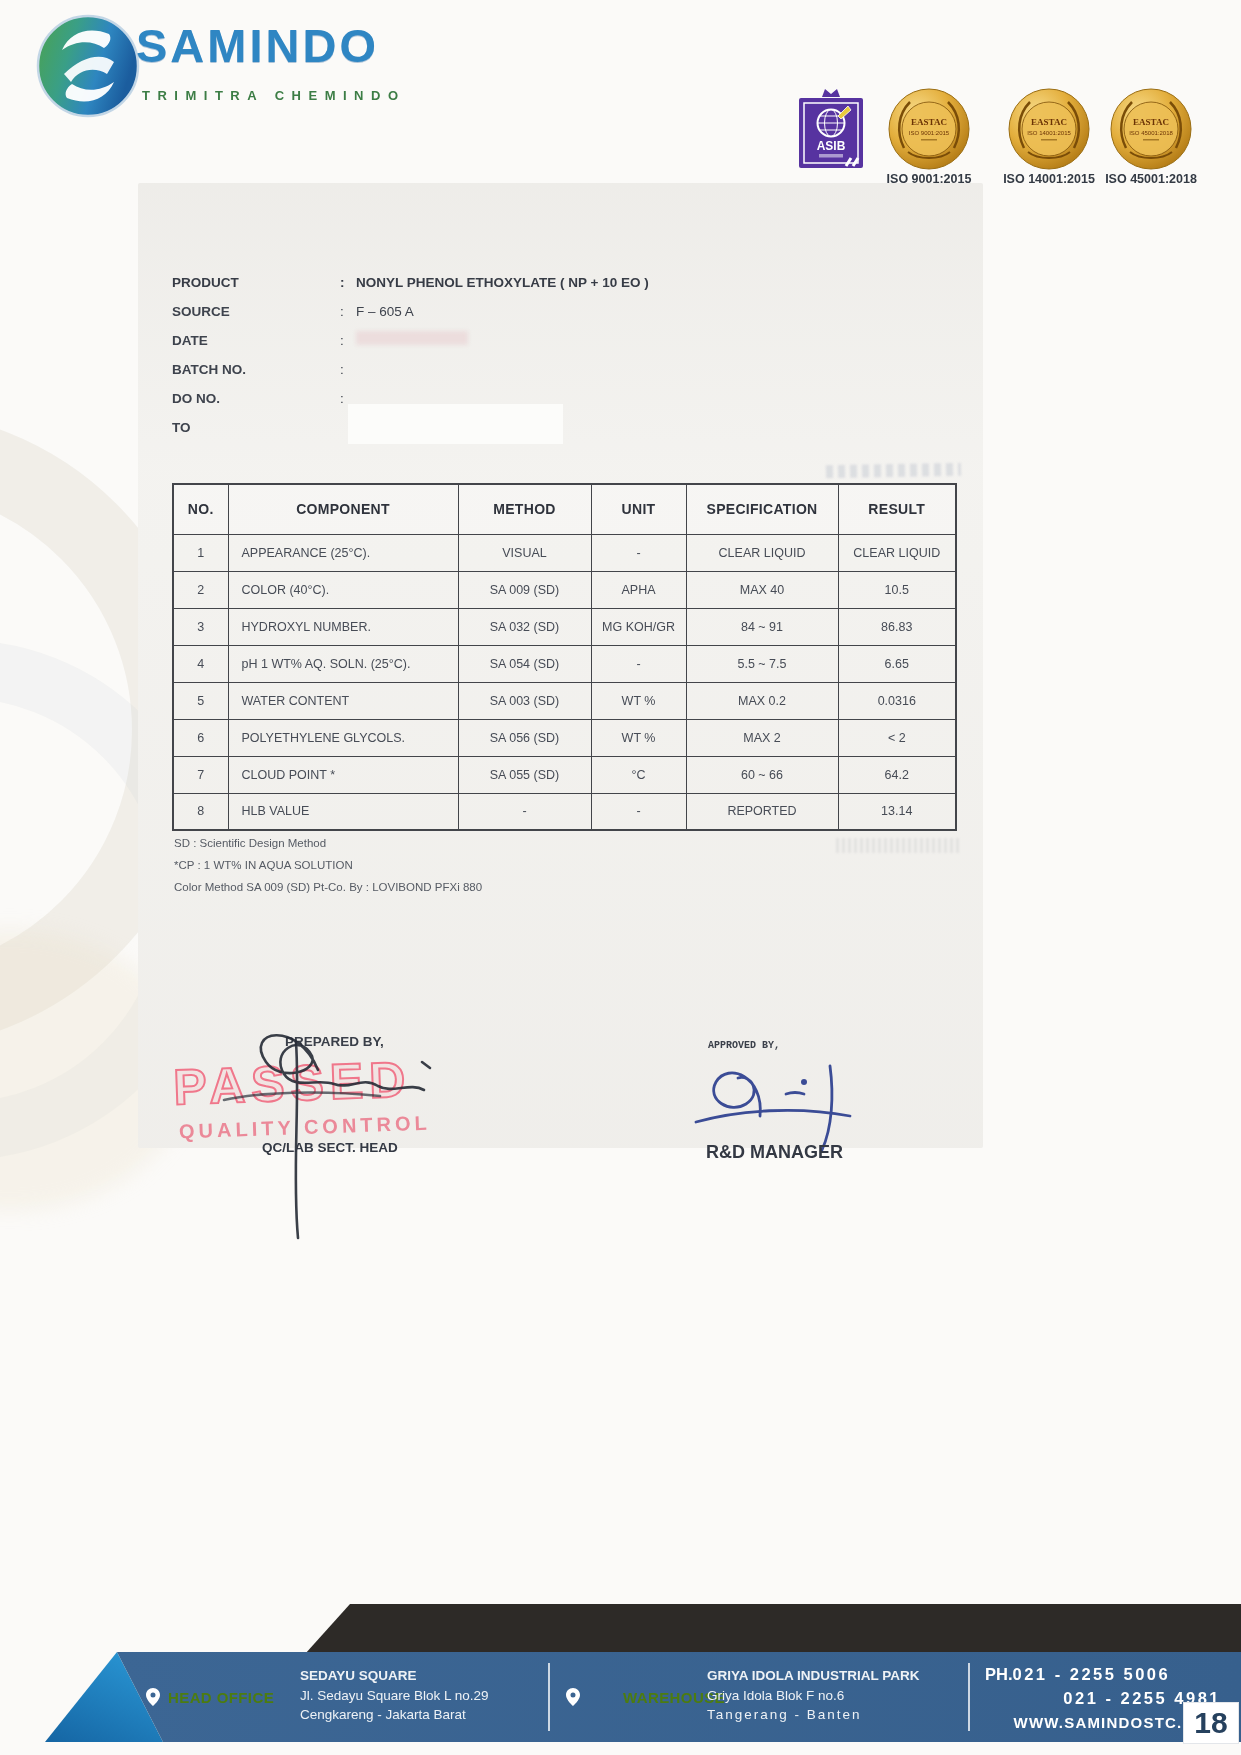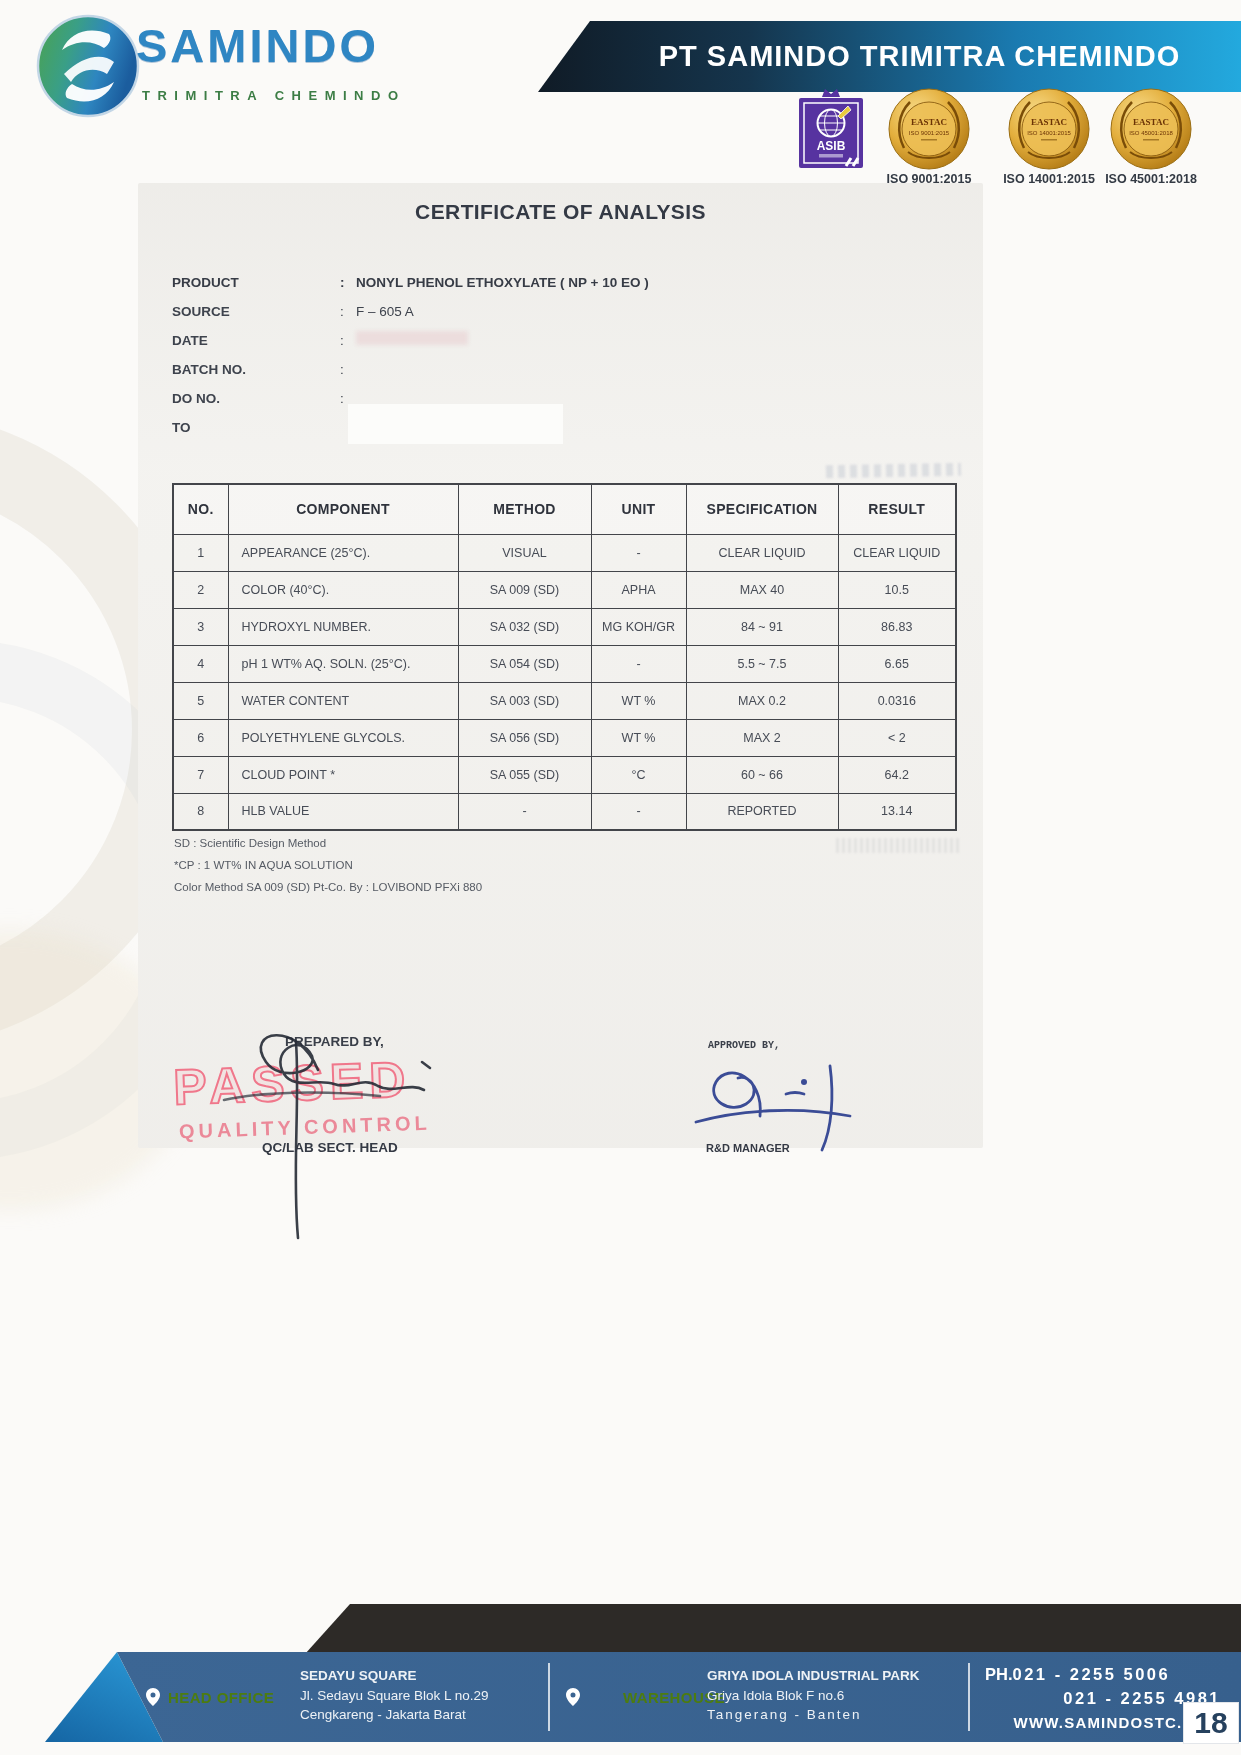--- a/index.html
+++ b/index.html
@@ -62,21 +62,21 @@
   table.coa td { border:1.6px solid #43454a; height:37px; font-size:12.5px; color:#474c56;
                  text-align:center; padding:0 4px; }
   table.coa td.comp { text-align:left; padding-left:13px; }
 
   .notes { left:174px; top:832px; font-size:11.5px; color:#565b64; line-height:22px; }
 
   
   .prep-title { left:285px; top:1034px; font-size:13.5px; font-weight:600; color:#3a3f49; }
   .prep-role  { left:262px; top:1140px; font-size:13.5px; font-weight:600; color:#343944; }
   .appr-title { left:708px; top:1040px; font-size:10px; font-weight:600; color:#3a3f49;font-family:Liberation Mono, monospace; }
-  .appr-role  { left:706px; top:1142px; font-size:11px; font-weight:600; color:#343944; }
+  .appr-role  { left:706px; top:1142px; font-size:18px; font-weight:600; color:#343944; }
   .stamp { left:170px; top:1048px; transform:rotate(-2deg); opacity:.88; }
   .sig-dark { left:200px; top:1012px; }
   .sig-blue { left:668px; top:1056px; }
 
   
   .f-black { left:305px; top:1604px; width:936px; height:50px; background:#2d2a27;
              clip-path:polygon(45px 0, 100% 0, 100% 100%, 0 100%); }
   .f-triangle { left:45px; top:1652px; width:118px; height:90px;
                 clip-path:polygon(61% 0, 100% 100%, 0 100%);
                 background:linear-gradient(205deg,#2b9ad8,#1565a3); }
@@ -132,23 +132,20 @@
     <svg width="108" height="108" viewBox="0 0 108 108">
       <circle cx="54" cy="54" r="50" fill="url(#logoGrad)" stroke="#c3d6e6" stroke-width="2.5"></circle>
       <path d="M75,22 C55,14 36,20 28,38 C42,28 58,28 70,36 C76,32 78,26 75,22 Z" fill="#ffffff" opacity=".96"></path>
       <path d="M33,86 C53,94 72,88 80,70 C66,80 50,80 38,72 C32,76 30,82 33,86 Z" fill="#ffffff" opacity=".96"></path>
       <path d="M30,62 C48,44 68,40 80,50 L73,62 C60,54 44,58 37,70 Z" fill="#ffffff" opacity=".92"></path>
     </svg>
   </div>
   <div class="abs brand-name">SAMINDO</div>
   <div class="abs brand-tagline">TRIMITRA CHEMINDO</div>
 
-  <div class="abs banner">
-    <span class="banner-text">PT SAMINDO TRIMITRA CHEMINDO</span>
-  </div>
 
   <div class="abs asib">
     <svg width="72" height="86" viewBox="0 0 72 86">
       <polygon points="27,11 30,3 36,8 42,3 45,11" fill="#5733a0"></polygon>
       <rect x="4" y="12" width="64" height="70" rx="2" fill="#5733a0"></rect>
       <rect x="9" y="17" width="54" height="60" fill="none" stroke="#ffffff" stroke-width="1.5"></rect>
       <circle cx="36" cy="37" r="13.5" fill="none" stroke="#ffffff" stroke-width="2"></circle>
       <ellipse cx="36" cy="37" rx="6.5" ry="13.5" fill="none" stroke="#ffffff" stroke-width="1"></ellipse>
       <line x1="23" y1="37" x2="49" y2="37" stroke="#ffffff" stroke-width="1"></line>
       <line x1="25" y1="30" x2="47" y2="30" stroke="#ffffff" stroke-width="1"></line>
@@ -194,21 +191,20 @@
       <text x="41" y="37" text-anchor="middle" font-size="9" font-weight="bold" fill="#6b3305" font-family="Liberation Serif, serif">EASTAC</text>
       <text x="41" y="47" text-anchor="middle" font-size="6" fill="#6b3305" font-family="Liberation Sans, sans-serif">ISO 45001:2018</text>
       <rect x="33" y="51" width="16" height="1.5" fill="#7a4d08" opacity=".6"></rect>
     </svg>
   </div>
   <div class="abs iso-label iso1">ISO 9001:2015</div>
   <div class="abs iso-label iso2">ISO 14001:2015</div>
   <div class="abs iso-label iso3">ISO 45001:2018</div>
 
   <div class="abs scan"></div>
-  <div class="abs coa-title">CERTIFICATE OF ANALYSIS</div>
 
   <div class="abs fields">
     <div class="field strong">
       <span class="lbl">PRODUCT</span>
       <span class="col">:</span>
       <span class="val">NONYL PHENOL ETHOXYLATE ( NP + 10 EO )</span>
     </div>
     <div class="field">
       <span class="lbl">SOURCE</span>
       <span class="col">:</span>

